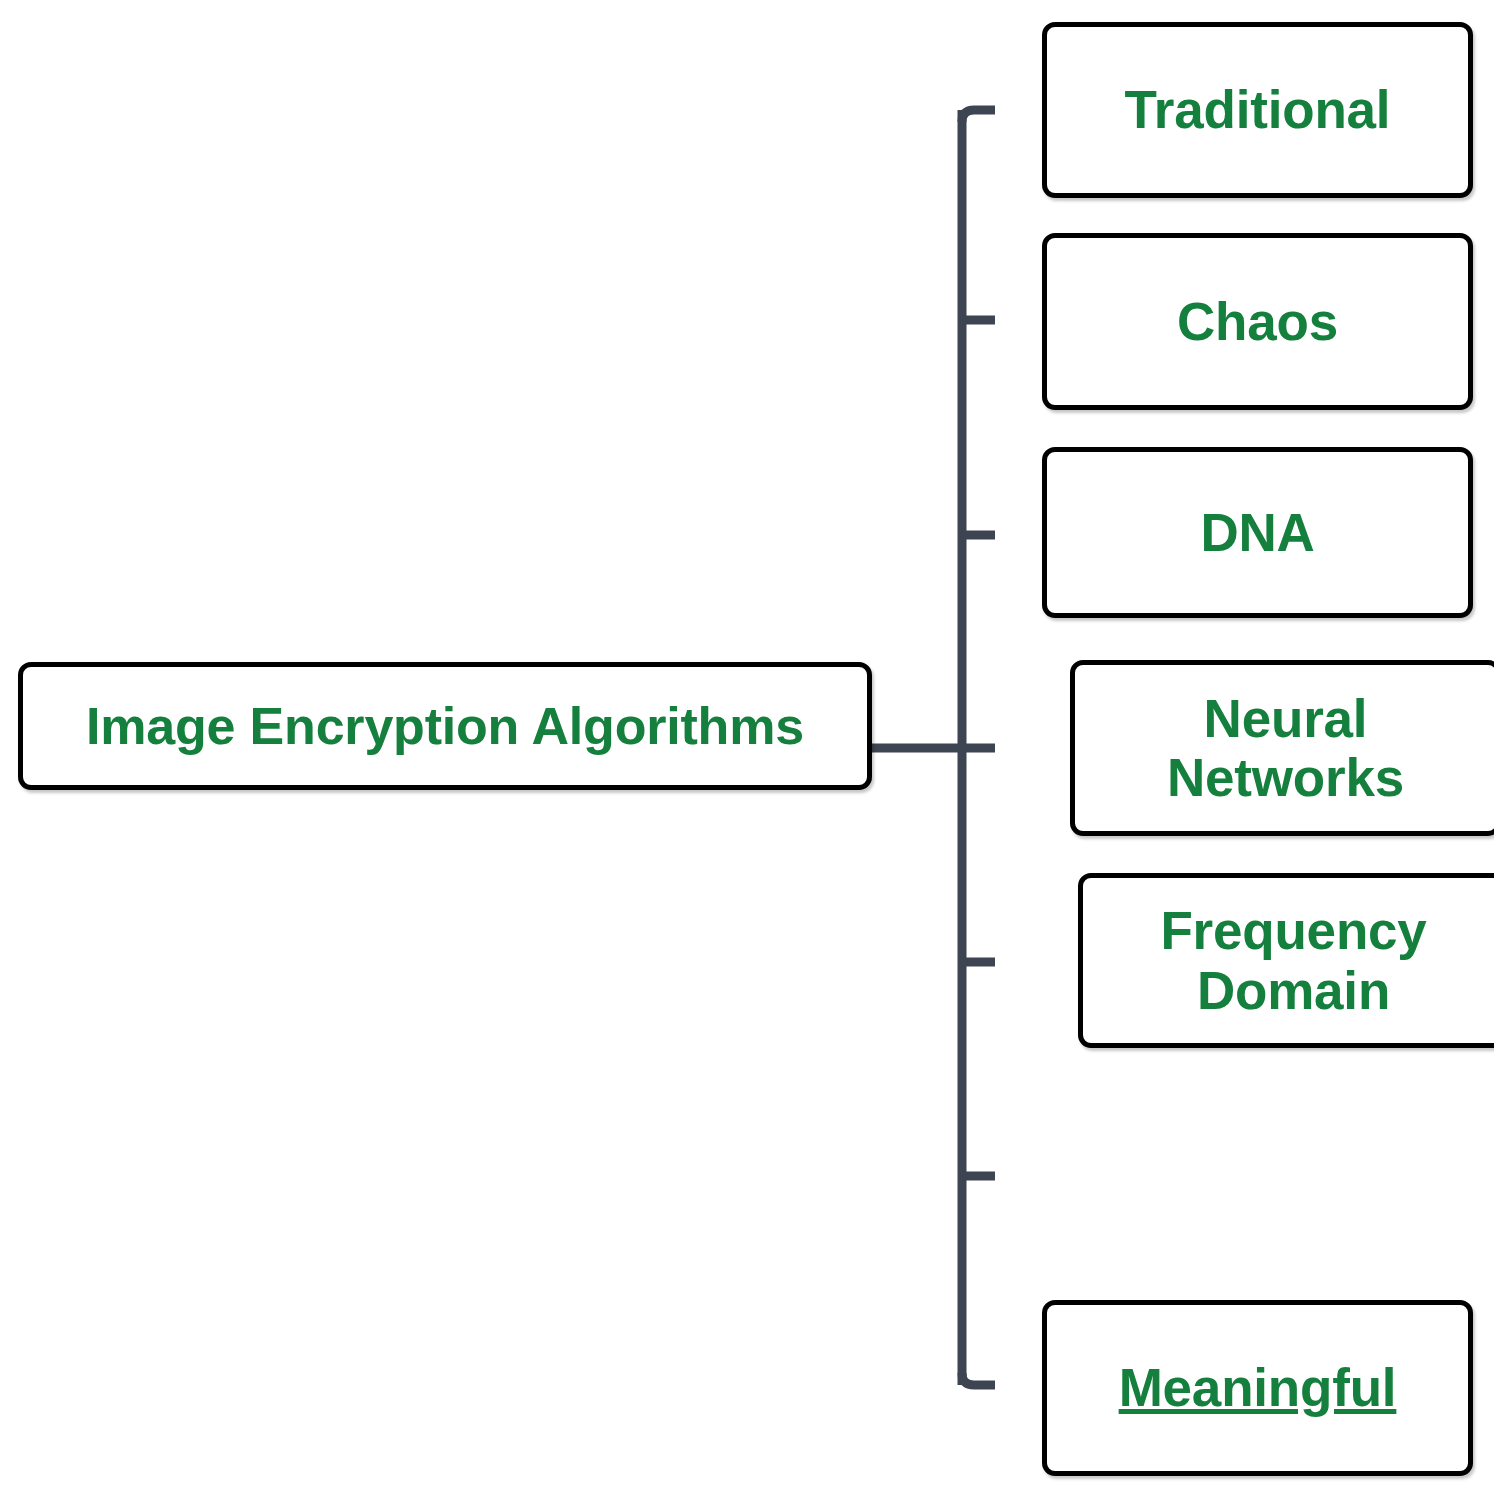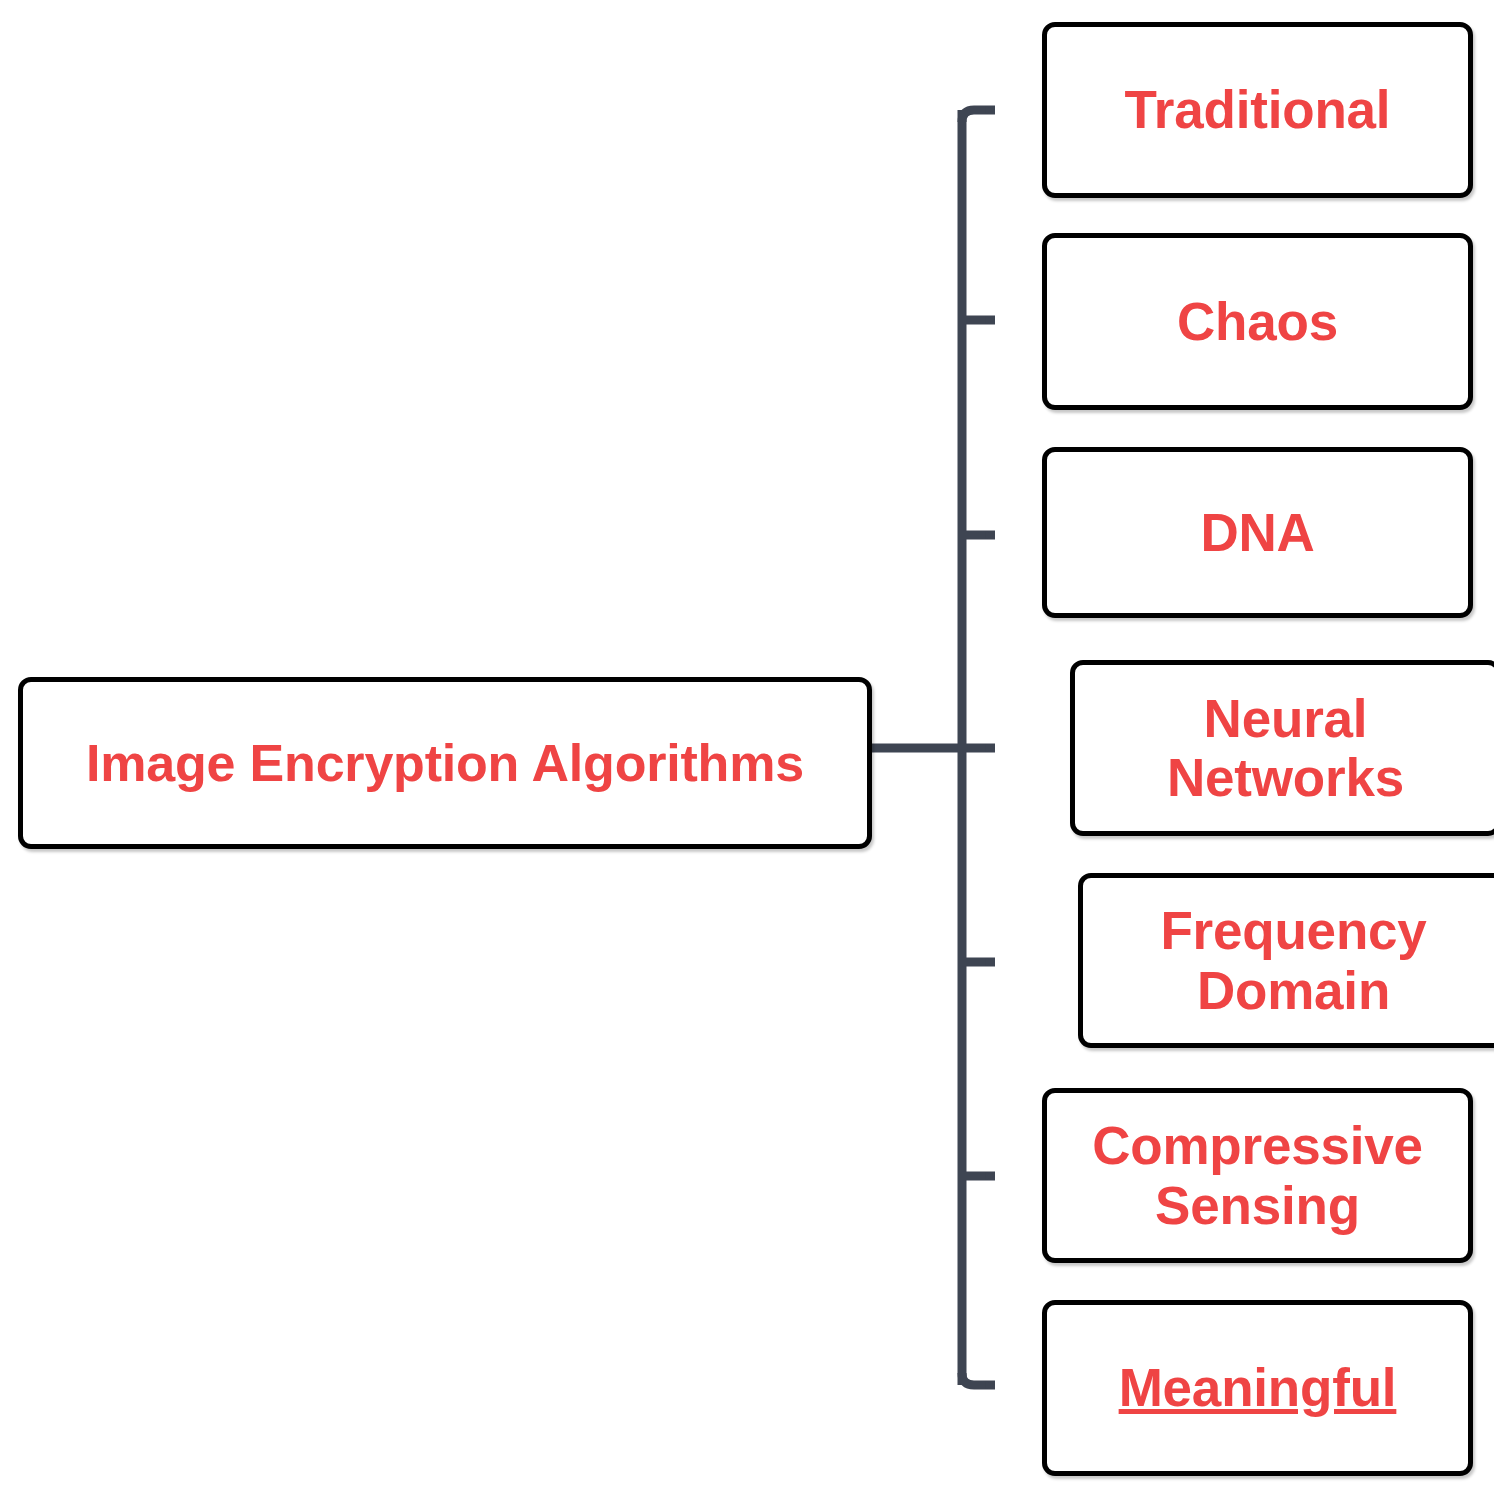--- a/index.html
+++ b/index.html
@@ -19,36 +19,35 @@
     position: absolute;
     box-sizing: border-box;
     background: #ffffff;
     border: 5px solid #000000;
     border-radius: 13px;
     box-shadow: 2px 3px 3px rgba(0,0,0,0.22);
     display: flex;
     align-items: center;
     justify-content: center;
     text-align: center;
-    color: #ef4444;
+    color: #15803d;
     font-weight: bold;
     line-height: 1.12;
     letter-spacing: -0.2px;
   }
   .node .label {
     display: block;
     white-space: pre-line;
   }
   #root-node {
     left: 18px;
     top: 662px;
     width: 854px;
-    height: 172px;
+    height: 128px;
     font-size: 52px;
-    margin-top: 15px;
   }
   .child-node {
     left: 1042px;
     width: 431px;
     font-size: 53px;
   }
   #child-node-0 { top: 22px;   height: 176px; }
   #child-node-1 { top: 233px;  height: 177px; }
   #child-node-2 { top: 447px;  height: 171px; }
   #child-node-3 { top: 660px;  height: 176px; margin-left: 28px; }
@@ -115,22 +114,18 @@
   <div class="node child-node" id="child-node-3">
     <span class="label">Neural
 Networks</span>
   </div>
 
   <div class="node child-node" id="child-node-4">
     <span class="label">Frequency
 Domain</span>
   </div>
 
-  <div class="node child-node" id="child-node-5">
-    <span class="label">Compressive
-Sensing</span>
-  </div>
 
   <div class="node child-node" id="child-node-6">
     <span class="label">Meaningful</span>
   </div>
 
 </div>
 
 </body></html>

